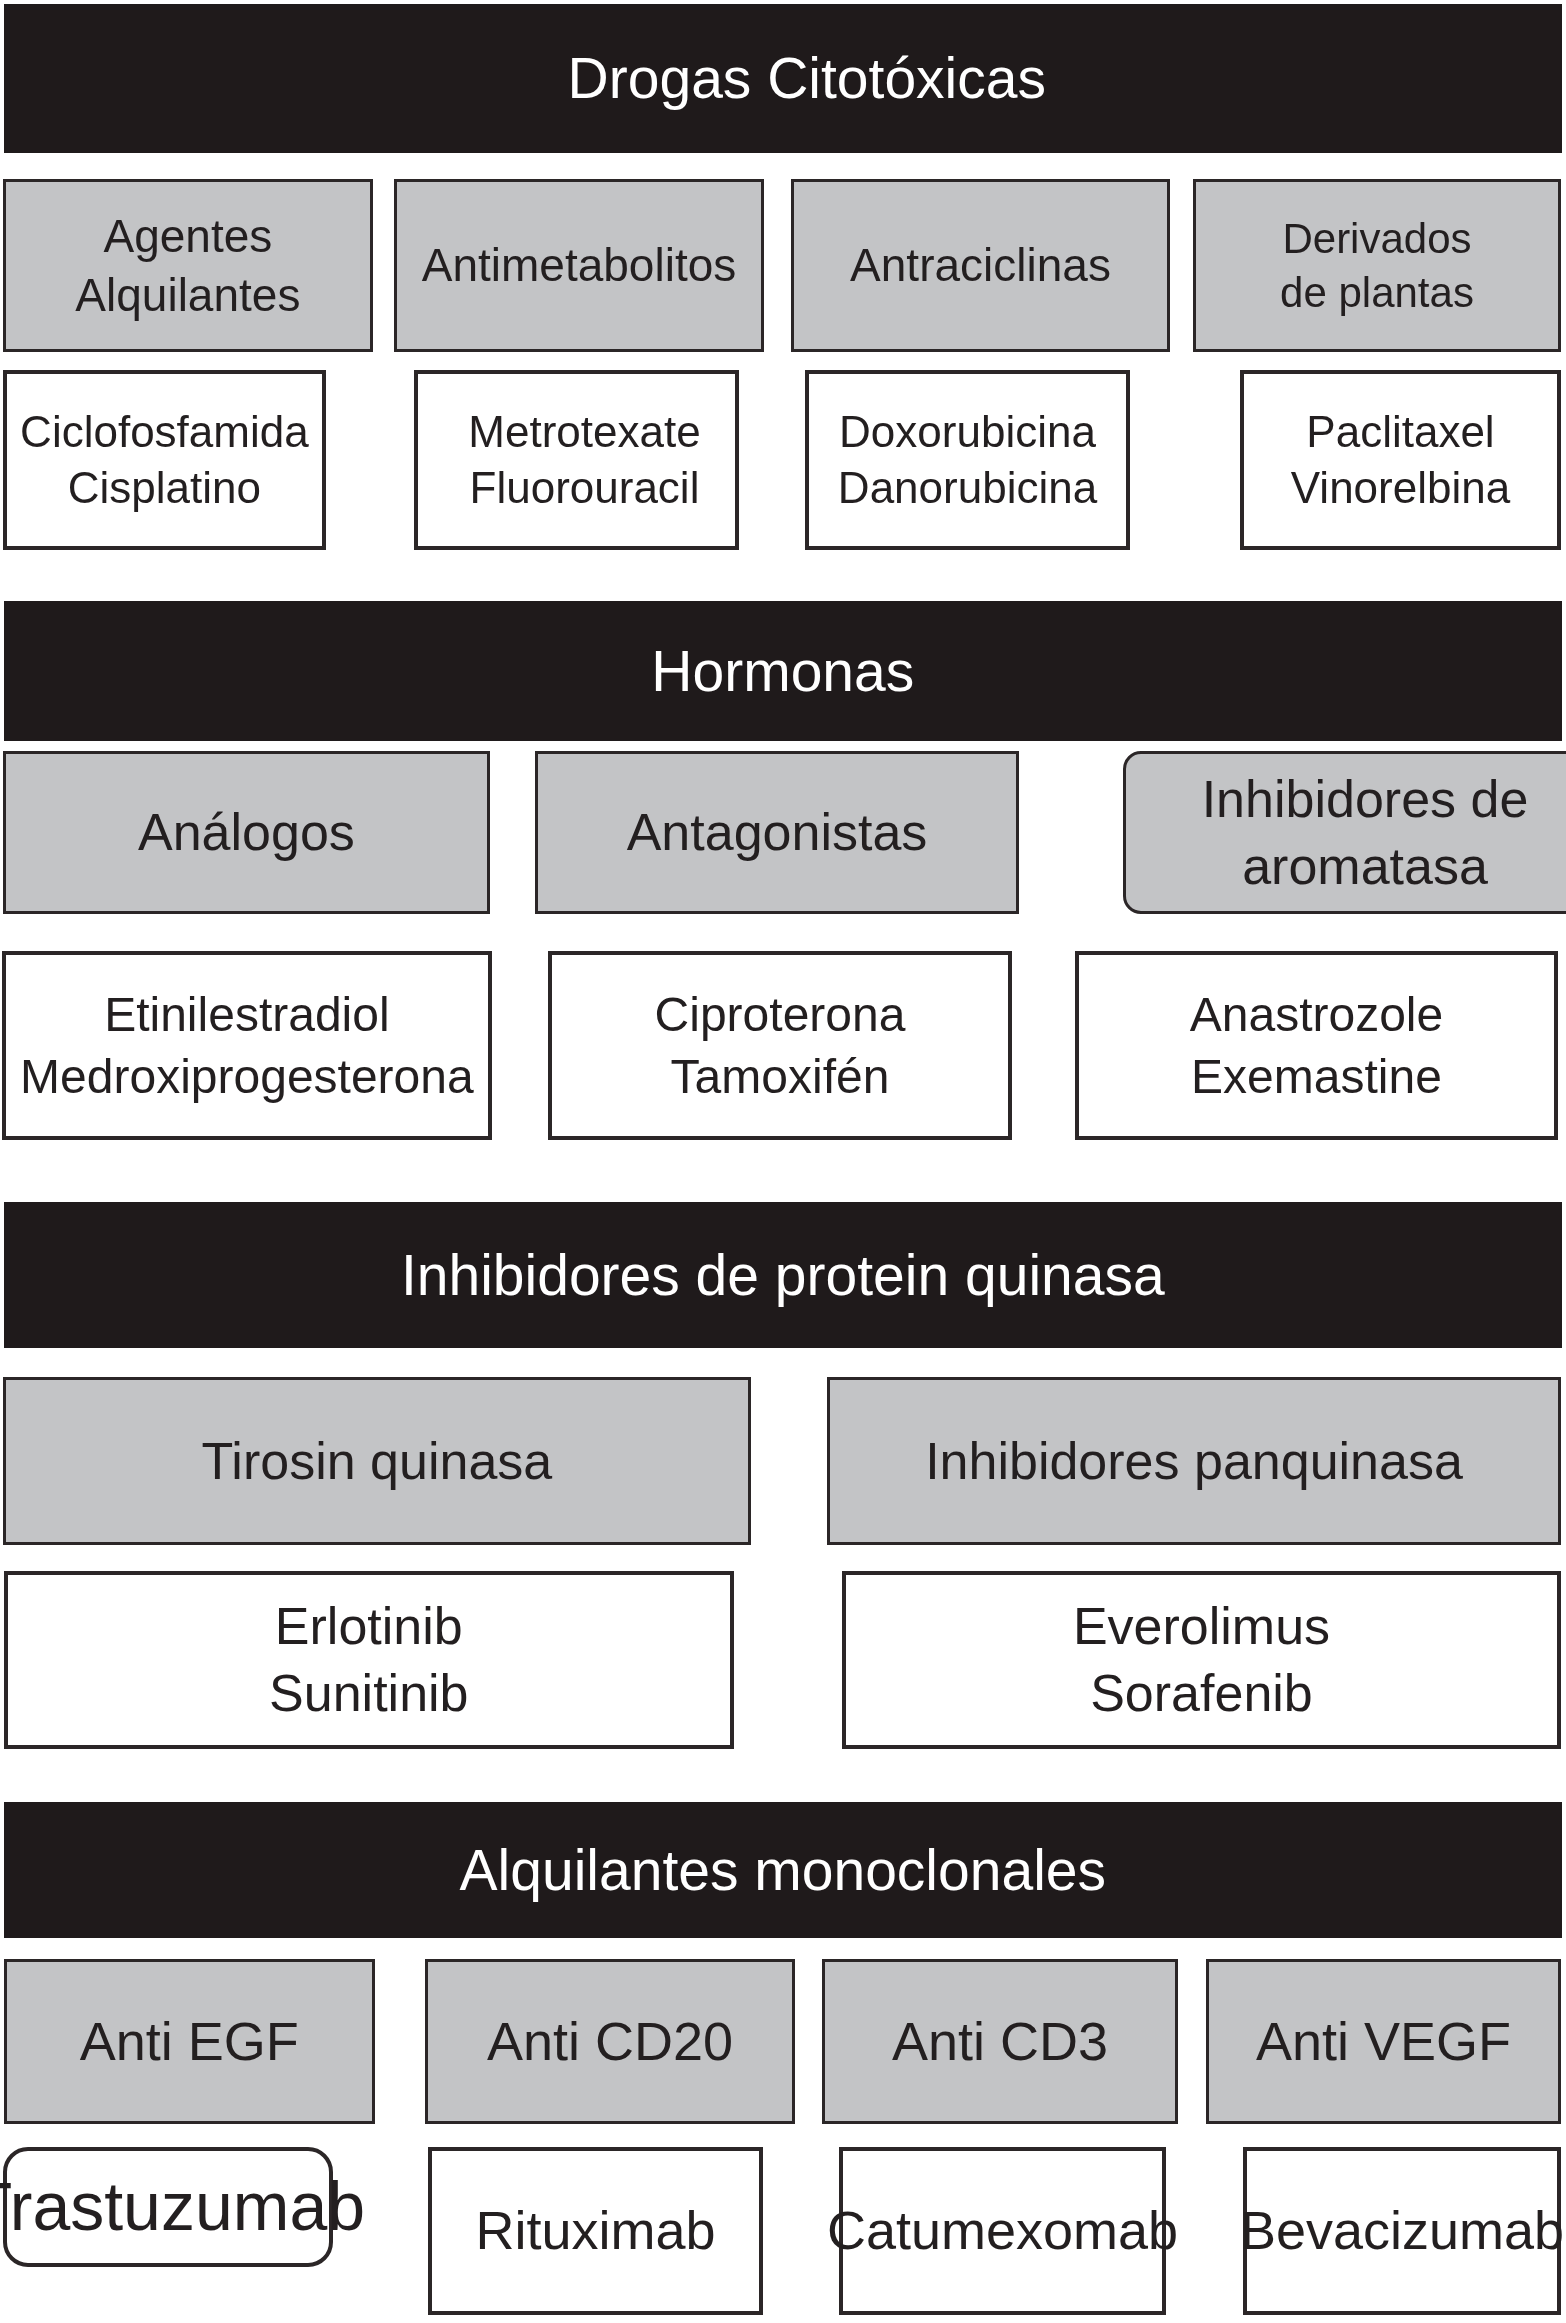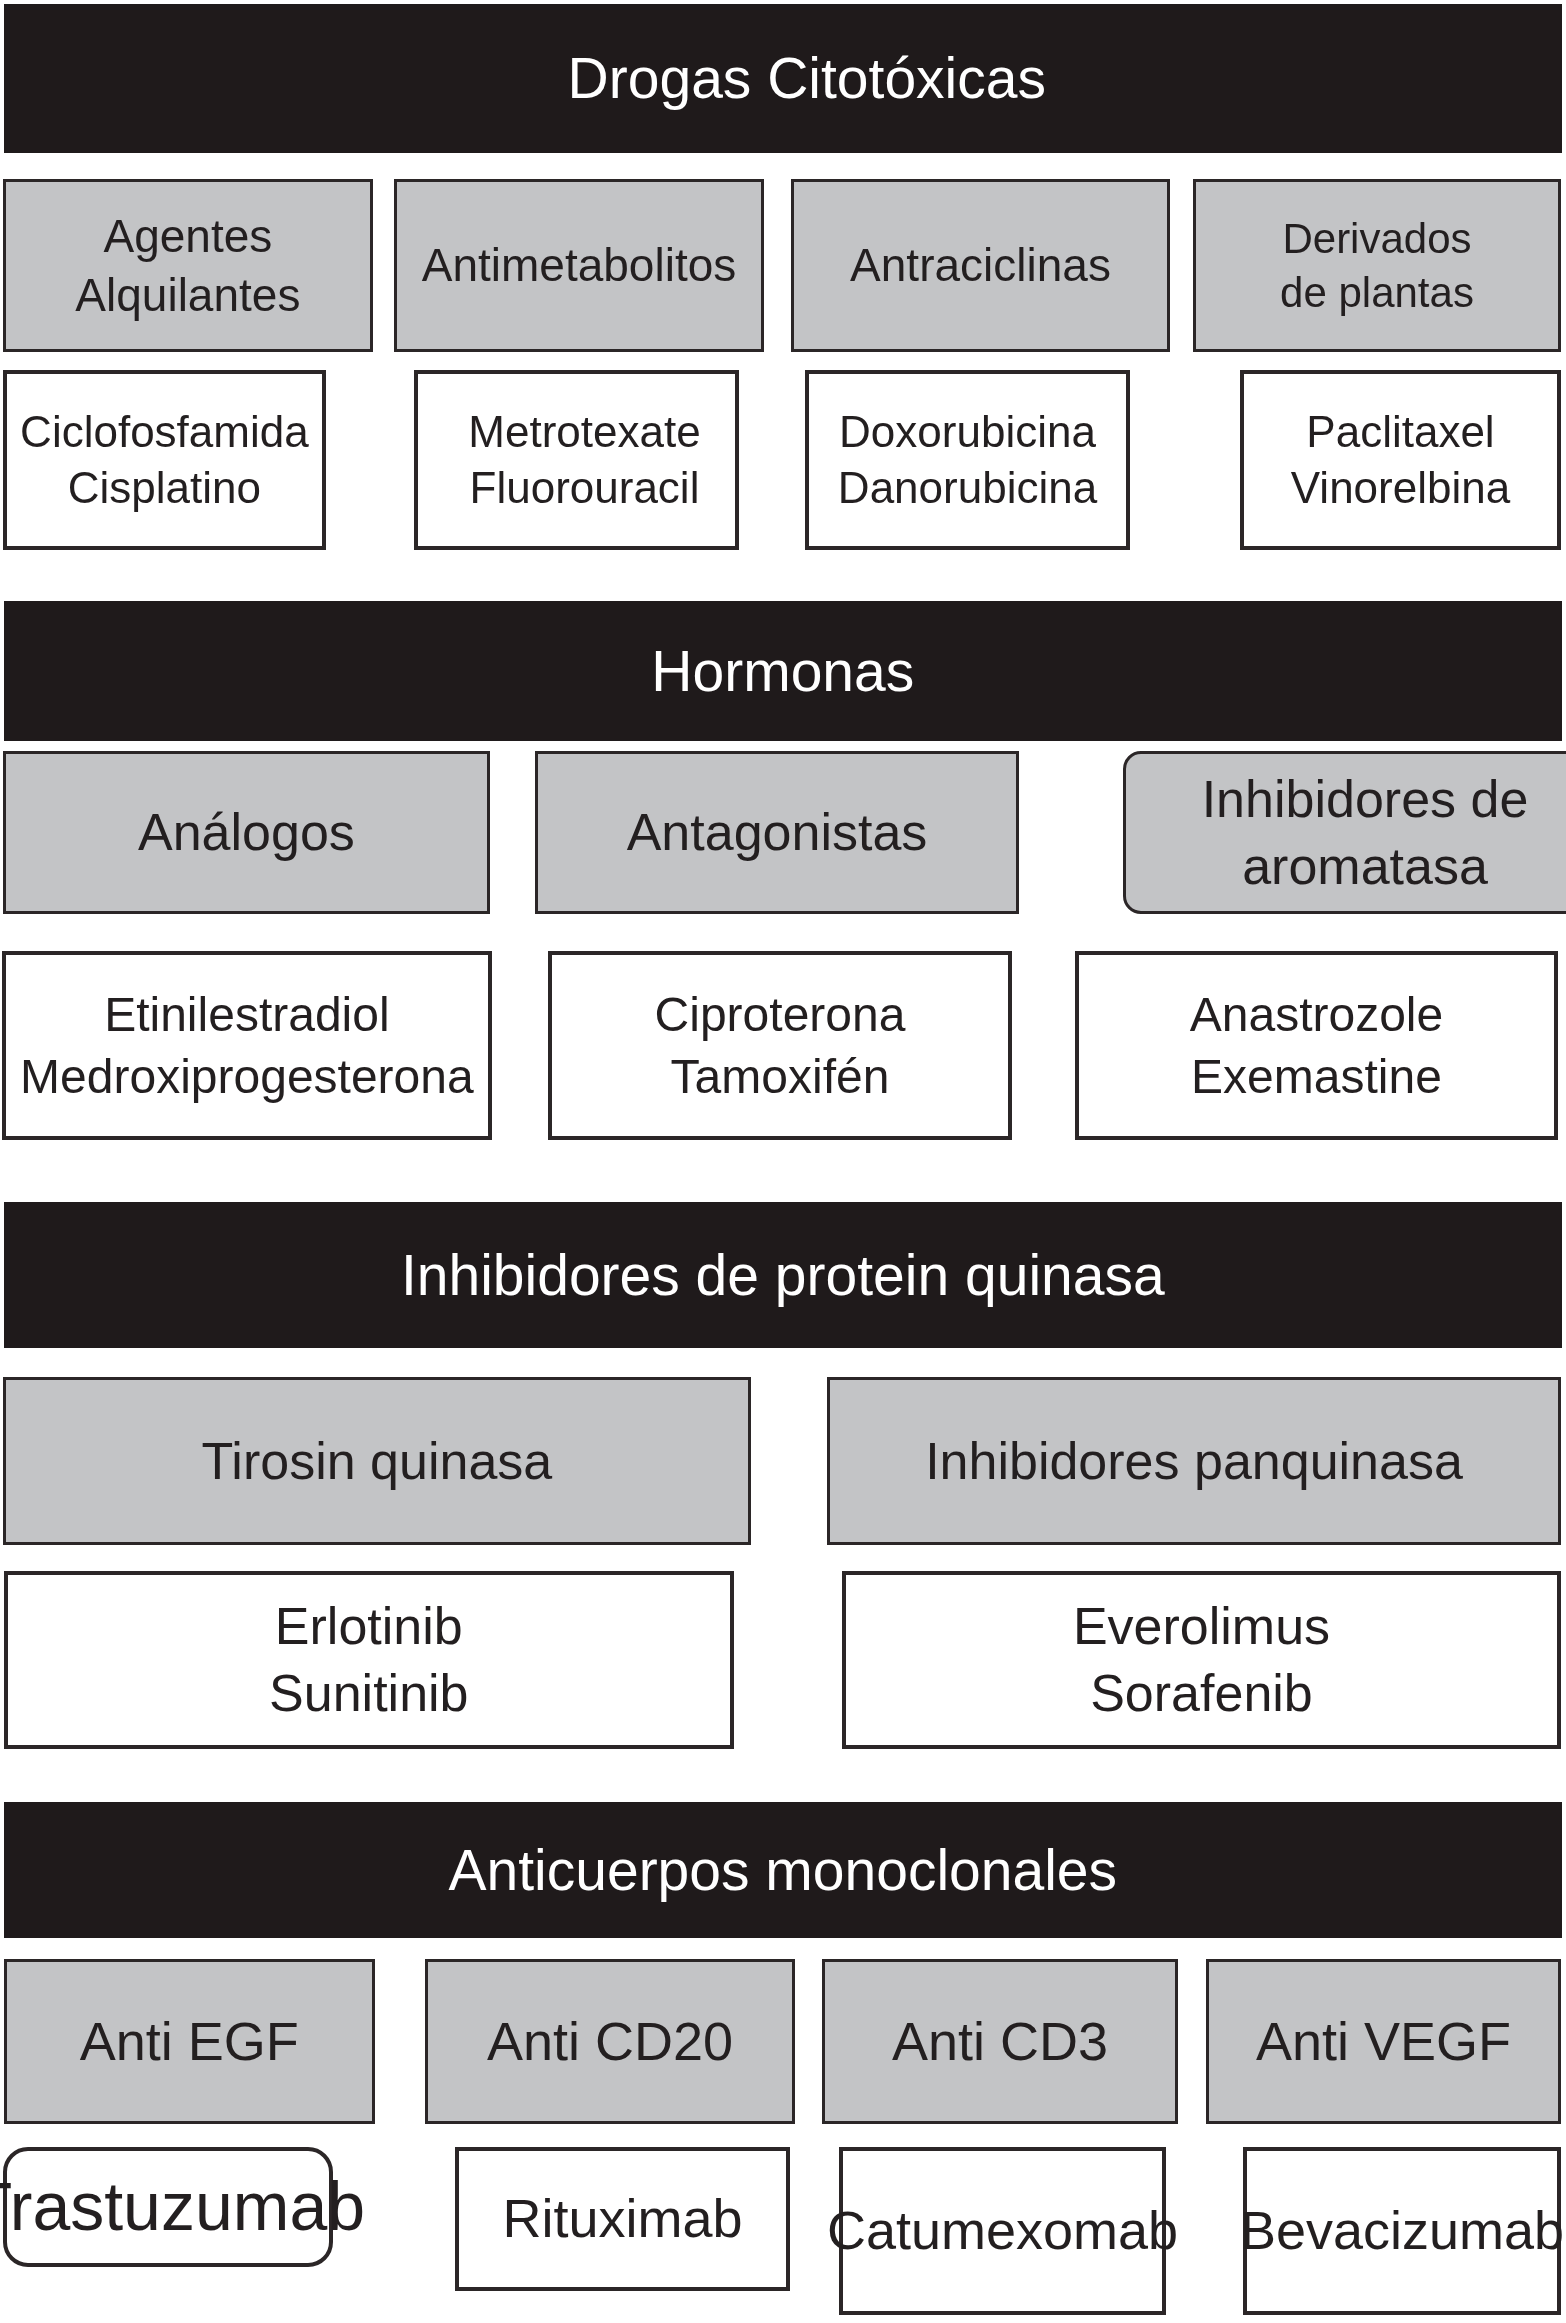--- a/index.html
+++ b/index.html
@@ -78,26 +78,26 @@
   <div class="bar" style="left:3.8px;top:1202px;width:1558px;height:146px;">Inhibidores de protein quinasa</div>
 
   <div class="box gray" style="left:2.9px;top:1377px;width:748px;height:168px;font-size:52px;">Tirosin quinasa</div>
   <div class="box gray" style="left:827px;top:1377px;width:734px;height:168px;font-size:52px;">Inhibidores panquinasa</div>
 
   <div class="box white" style="left:3.8px;top:1571px;width:730px;height:178px;font-size:52px;">Erlotinib
 Sunitinib</div>
   <div class="box white" style="left:842px;top:1571px;width:719px;height:178px;font-size:52px;">Everolimus
 Sorafenib</div>
 
-  <div class="bar" style="left:3.8px;top:1802px;width:1558px;height:136px;">Anticuerpos monoclonales</div>
+  <div class="bar" style="left:3.8px;top:1802px;width:1558px;height:136px;">Alquilantes monoclonales</div>
 
   <div class="box gray" style="left:3.8px;top:1959px;width:371px;height:165px;font-size:54px;">Anti EGF</div>
   <div class="box gray" style="left:425px;top:1959px;width:370px;height:165px;font-size:54px;">Anti CD20</div>
   <div class="box gray" style="left:822px;top:1959px;width:356px;height:165px;font-size:54px;">Anti CD3</div>
   <div class="box gray" style="left:1206px;top:1959px;width:355px;height:165px;font-size:54px;">Anti VEGF</div>
 
   <div class="box white" style="left:2.9px;top:2147px;width:330px;height:120px;font-size:68px;border-radius:25px;">Trastuzumab</div>
-  <div class="box white" style="left:455px;top:2147px;width:335px;height:144px;font-size:54px;">Rituximab</div>
+  <div class="box white" style="left:428px;top:2147px;width:335px;height:168px;font-size:54px;">Rituximab</div>
   <div class="box white" style="left:839px;top:2147px;width:327px;height:168px;font-size:54px;">Catumexomab</div>
   <div class="box white" style="left:1243px;top:2147px;width:318px;height:168px;font-size:54px;">Bevacizumab</div>
 
 </div>
 
 
 </body></html>

